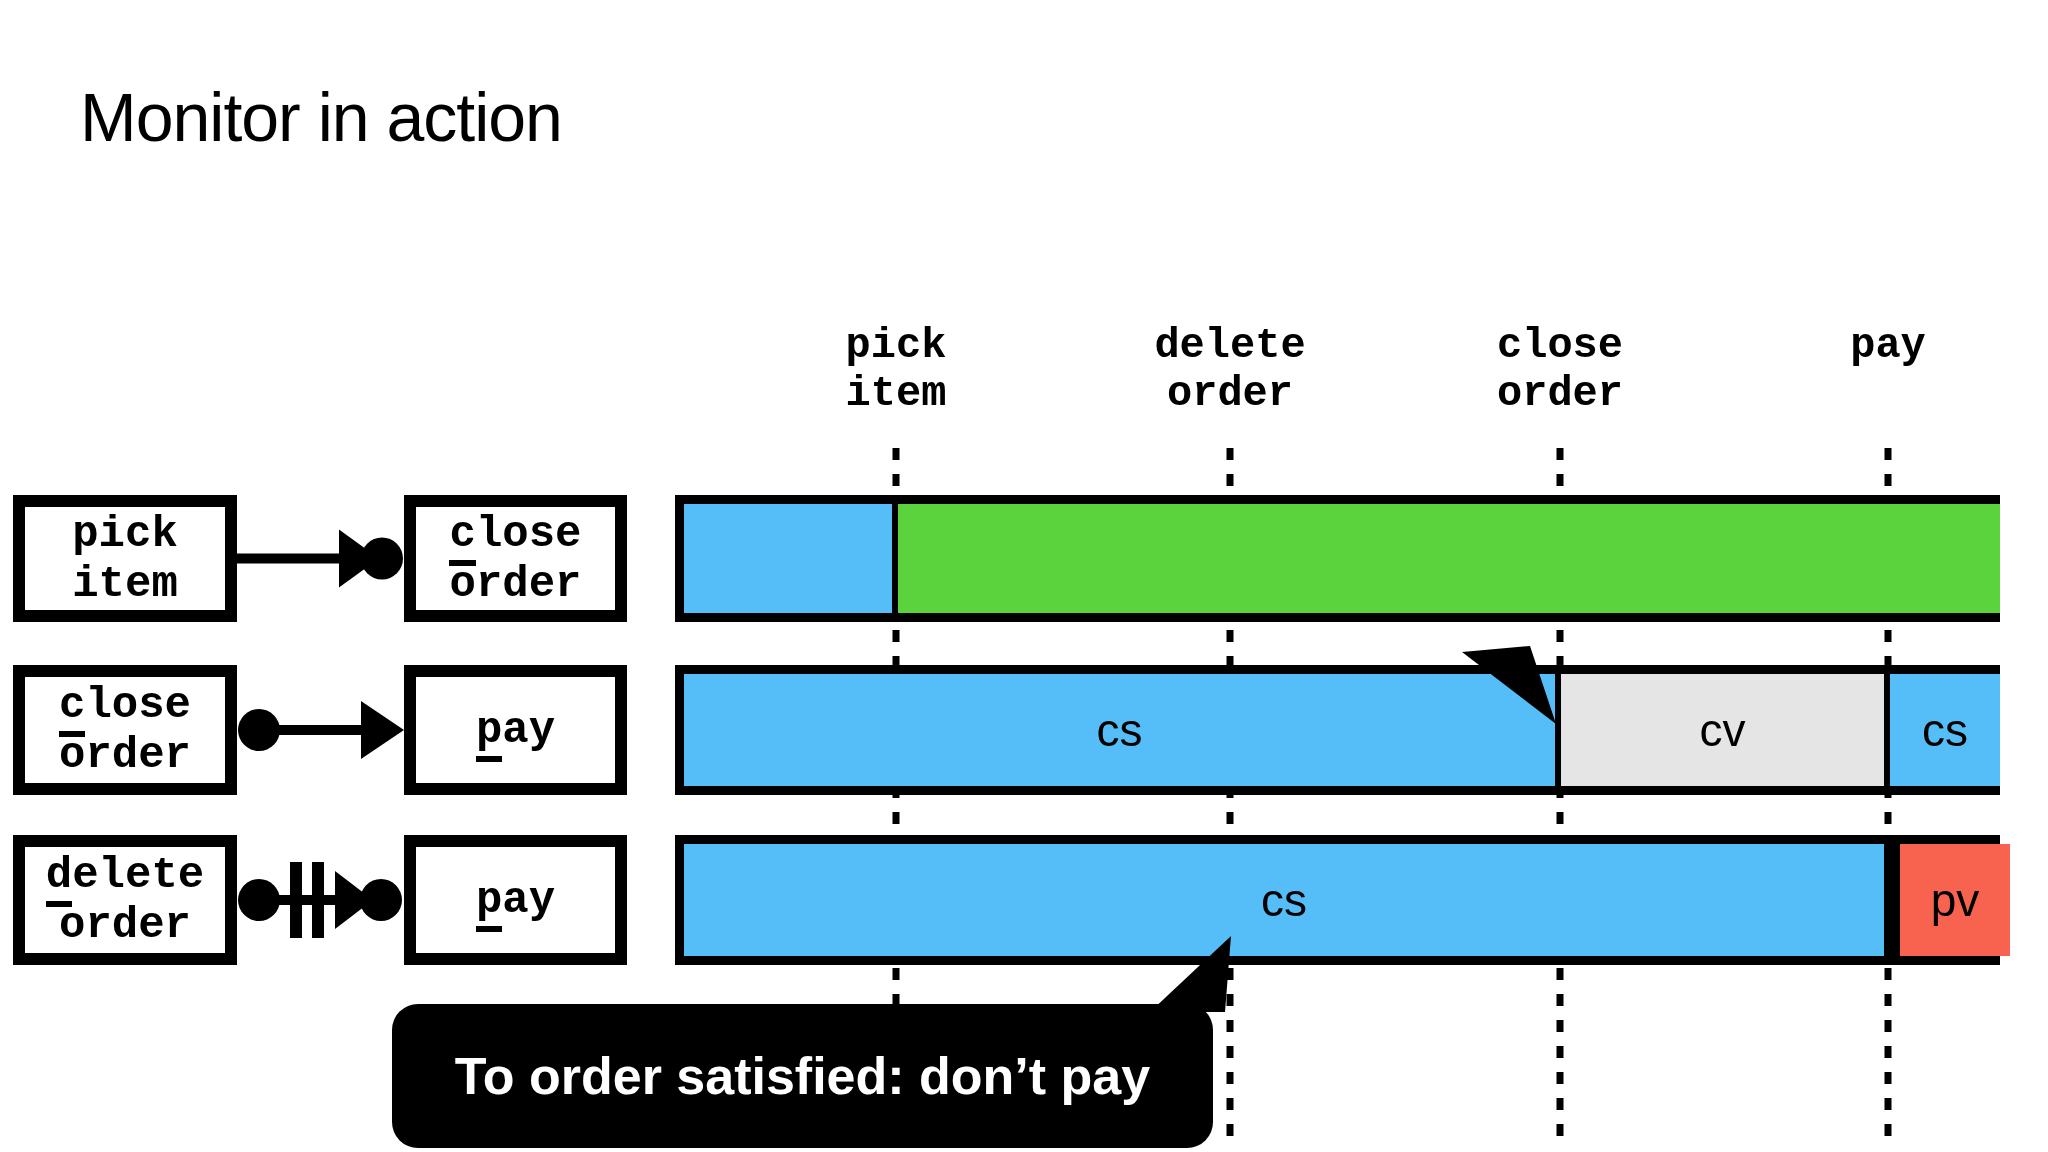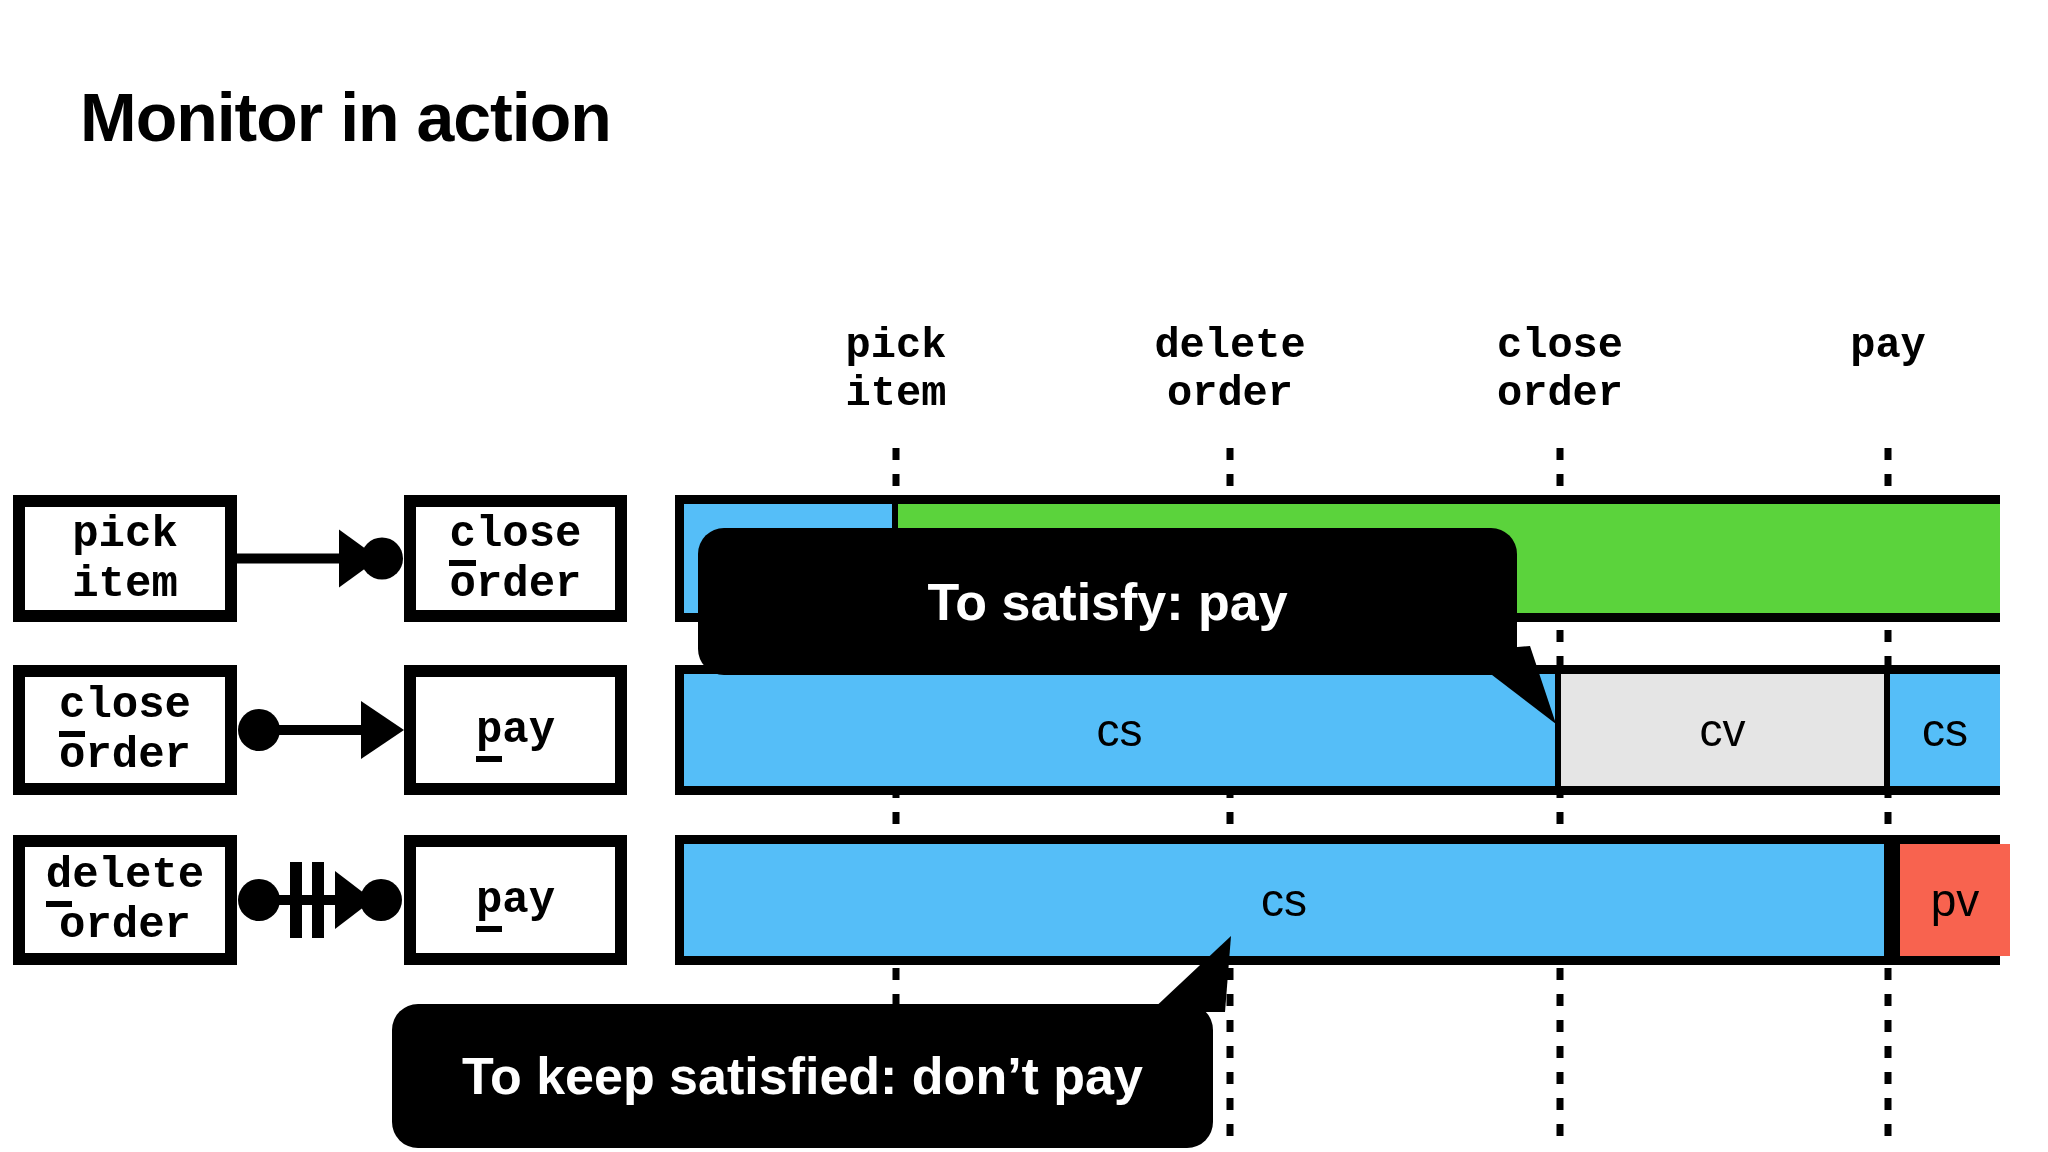--- a/index.html
+++ b/index.html
@@ -3,21 +3,21 @@
 <meta charset="utf-8">
 <style>
   html,body { margin:0; padding:0; background:#fff; }
   .stage {
     position:relative; width:2048px; height:1152px;
     background:#fff; overflow:hidden;
     font-family:"Liberation Sans", sans-serif;
   }
   .title {
     position:absolute; left:80px; top:78px; margin:0;
-    font-size:68px; font-weight:700; letter-spacing:-1px; color:#000;
+    font-size:68px; font-weight:400; letter-spacing:-1px; color:#000;
     font-family:"Liberation Sans", sans-serif;
   }
   .event-label {
     position:absolute; top:322px; transform:translateX(-50%);
     font-family:"Liberation Mono", monospace; font-weight:700;
     font-size:42px; line-height:48px; color:#000;
     white-space:pre-line; text-align:center;
   }
   .dash {
     position:absolute; top:448px; height:700px; width:7px;
@@ -154,19 +154,16 @@
           <div class="bline"><span class="u">p</span>ay</div>
         </div>
       </div>
     </div>
 
   <svg id="tails" width="2048" height="1152" viewBox="0 0 2048 1152">
     <polygon points="1462,652 1530,646 1556,724" fill="#000"></polygon>
     <polygon points="1150,1012 1231,936 1225,1012" fill="#000"></polygon>
   </svg>
 
-  <div class="bubble bubble1">
-    <span class="bubble-text">To satisfy: pay</span>
-  </div>
   <div class="bubble bubble2">
-    <span class="bubble-text">To keep satisfied: don’t pay</span>
+    <span class="bubble-text">To order satisfied: don’t pay</span>
   </div>
 </div>
 
 </body></html>

